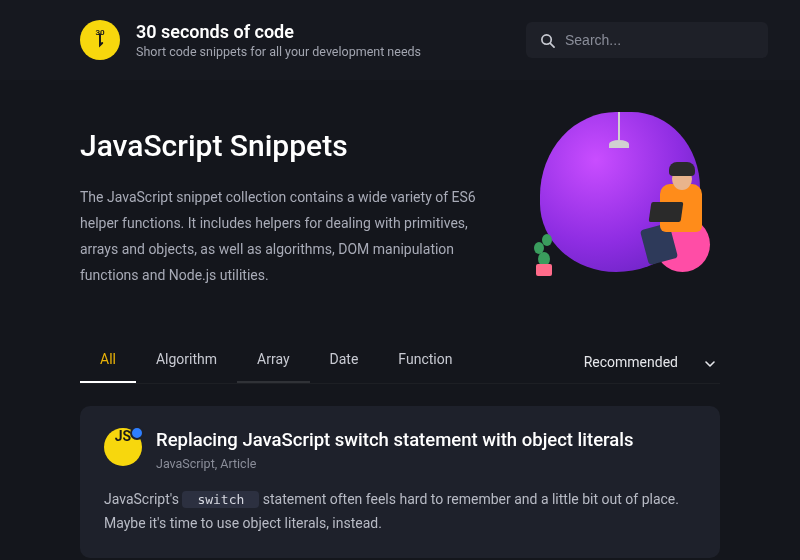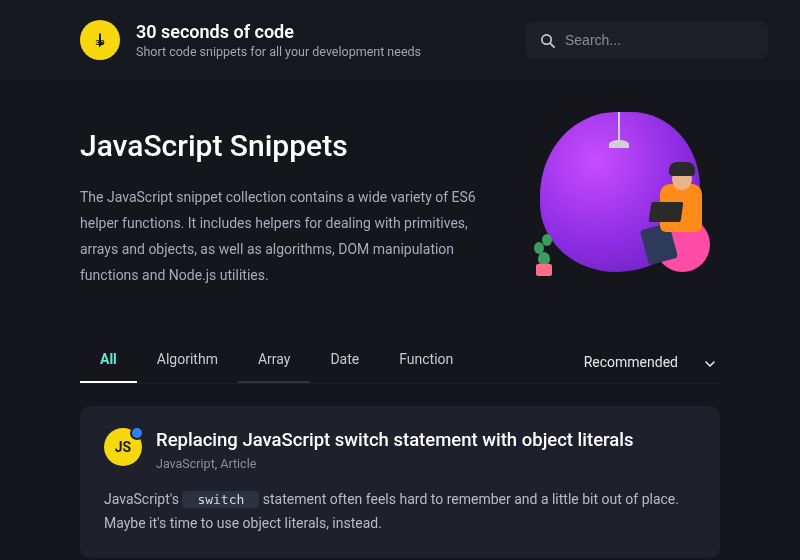--- a/index.html
+++ b/index.html
@@ -23,21 +23,21 @@
     background: #f7d70d;
     border-radius: 50%;
     display: flex;
     align-items: center;
     justify-content: center;
     position: relative;
     flex-shrink: 0;
   }
   .logo-num {
     position: absolute;
-    top: 18px;
+    top: 8px;
     font-size: 8px;
     font-weight: 700;
     color: #1a1a1a;
   }
   .logo svg { width: 14px; height: 22px; margin-top: 6px; }
   .brand { flex: 1; }
   .brand-title { font-size: 18px; font-weight: 600; color: #fff; }
   .brand-sub { font-size: 12.5px; color: #a2a5b0; margin-top: 2px; }
   .search {
     background: #1e2028;
@@ -103,40 +103,40 @@
     border-bottom: 1px solid rgba(255,255,255,0.04);
   }
   .tabs { display: flex; gap: 0; flex: 1; }
   .tab {
     padding: 10px 20px 14px;
     font-size: 14px;
     color: #c8cad2;
     cursor: pointer;
     border-bottom: 2px solid transparent;
   }
-  .tab.active { color: #5eead4; font-weight: 700; border-bottom-color: #fff; }
+  .tab.active { color: #eab308; font-weight: 400; border-bottom-color: #fff; }
   .tab.hint { border-bottom-color: rgba(255,255,255,0.12); }
   .sort {
     display: flex; align-items: flex-end; gap: 26px;
     font-size: 14px; color: #e5e6ea; cursor: pointer;
     padding: 8px 4px;
   }
   .chev { width: 12px; height: 12px; }
 
   .card {
     background: #1e212b;
     border-radius: 10px;
     padding: 22px 24px;
     margin-top: 22px;
   }
   .card-head { display: flex; align-items: flex-start; gap: 14px; margin-bottom: 16px; }
   .badge {
     width: 38px; height: 38px; border-radius: 50%;
     background: #f7d70d; position: relative; flex-shrink: 0;
-    display:flex; align-items:center; justify-content:center;
+    display:flex; align-items:flex-start; justify-content:center;
     font-weight:700; font-size:14px; color:#1a1a1a;
   }
   .badge-dot {
     position:absolute; top:-2px; right:-2px;
     width:14px; height:14px; background:#2f7fff; border-radius:50%;
     border:2px solid #1e212b;
   }
   .card-titles { flex: 1; }
   .card-title { font-size: 18.5px; font-weight: 500; color: #fff; line-height:1.3; }
   .card-meta { font-size: 12.5px; color: #8a8d99; margin-top: 4px; }

